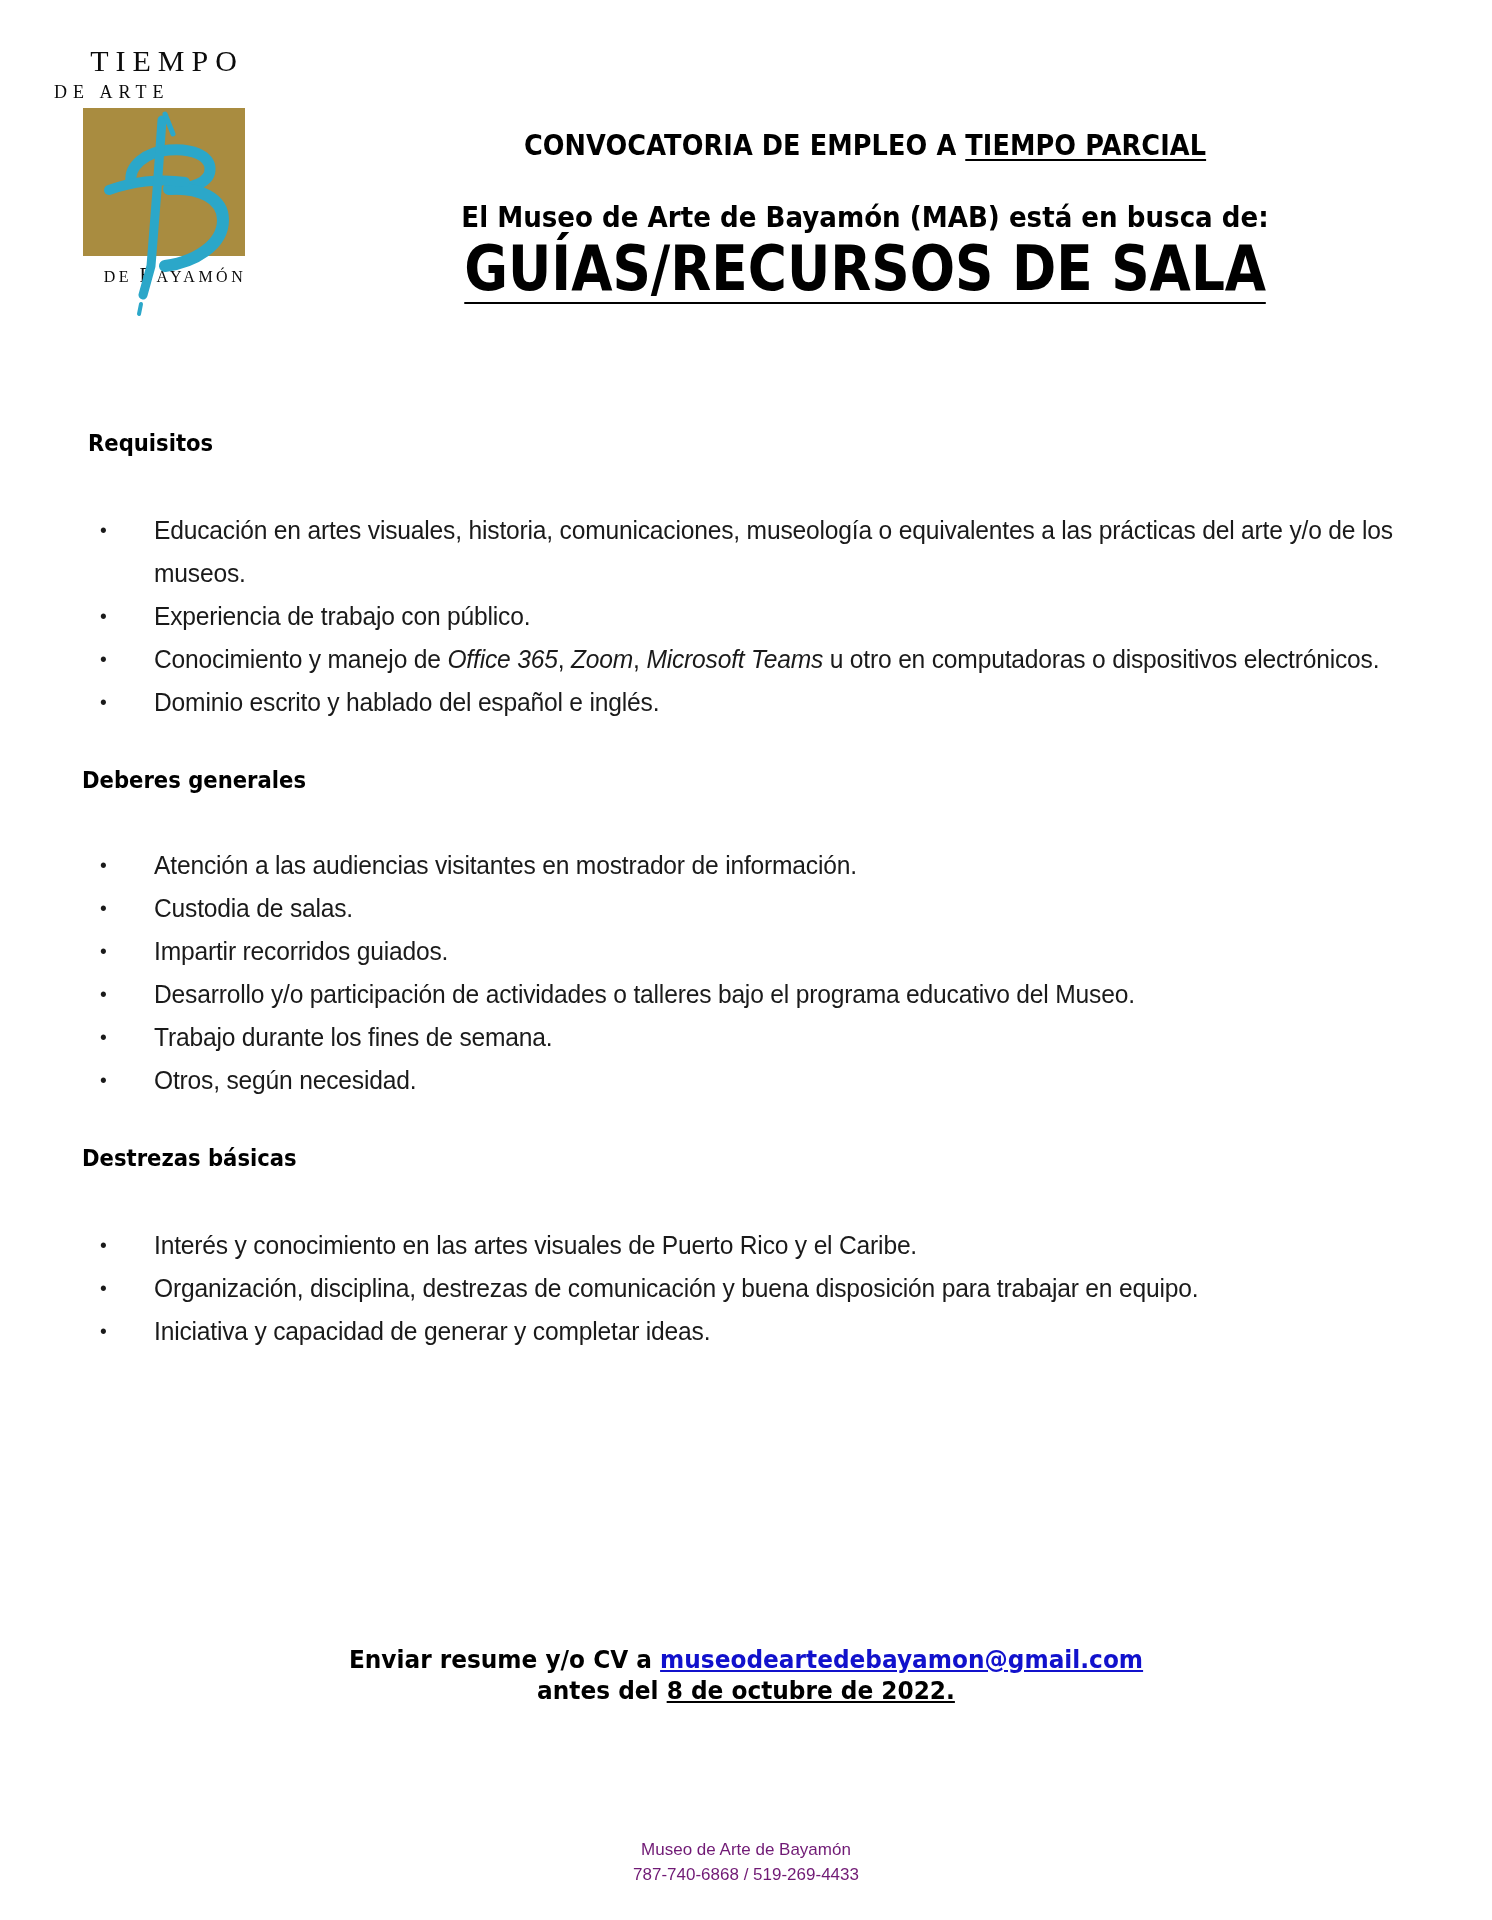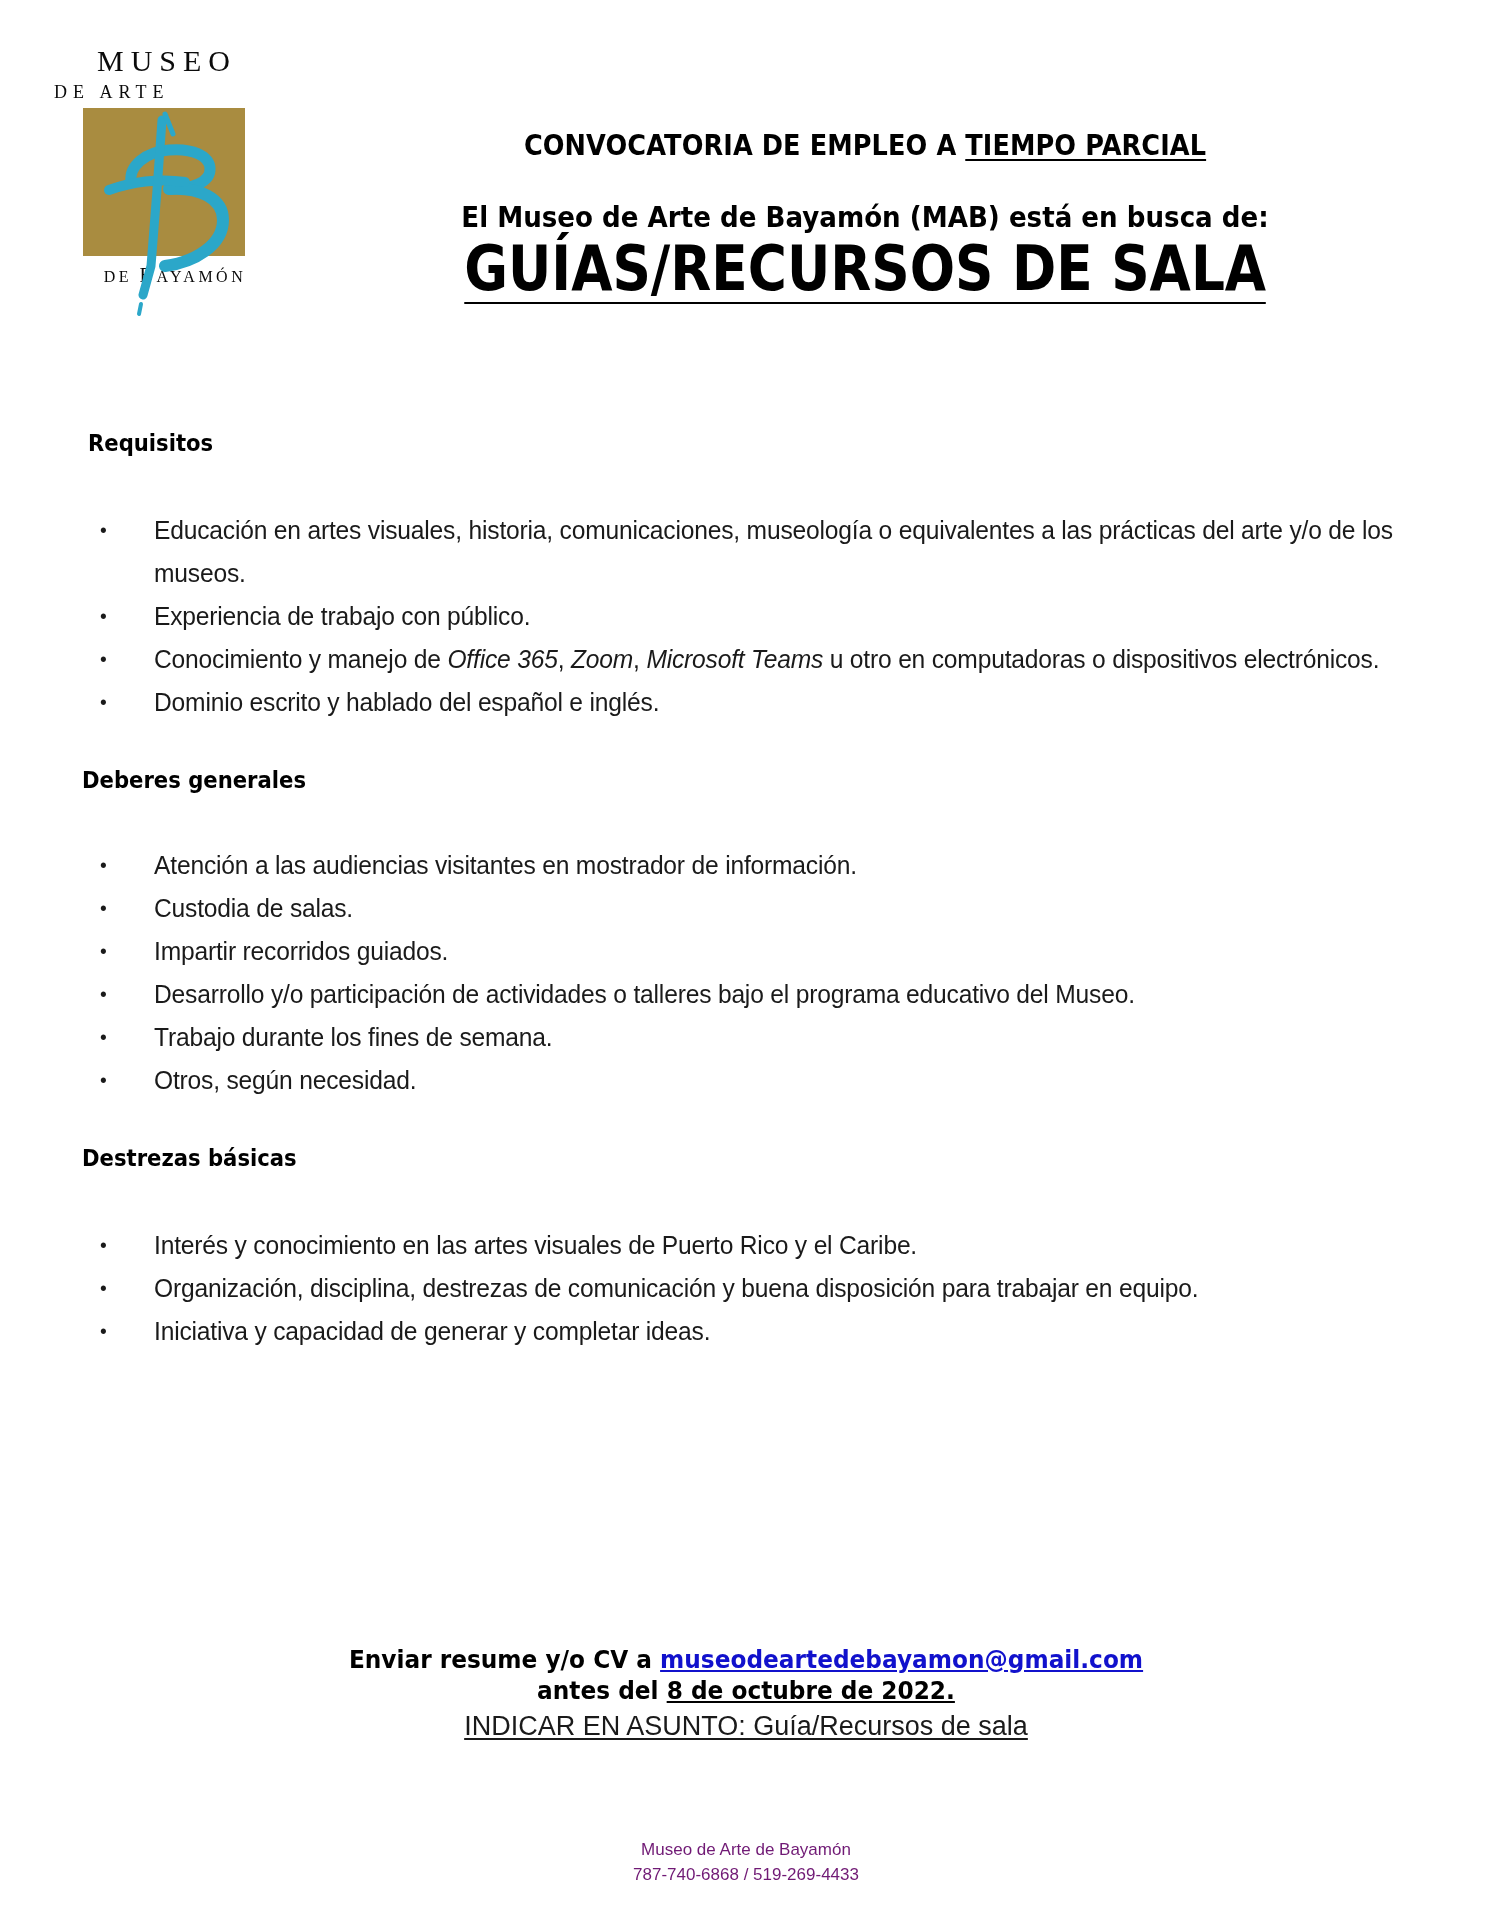--- a/index.html
+++ b/index.html
@@ -236,21 +236,21 @@
     line-height: 1.45;
     color: #701a75;
   }
 </style>
 </head>
 <body>
 
 <div class="page">
 
   <div class="logo-block">
-    <div class="logo-museo">MUSEO</div>
+    <div class="logo-museo">TIEMPO</div>
     <div class="logo-dearte">DE ARTE</div>
     <div class="logo-square">
       <svg width="200" height="200" viewBox="0 0 200 200">
         <g fill="none" stroke="#2ba7c9" stroke-linecap="round" stroke-linejoin="round">
           <path d="M62 92 C 60 76, 76 62, 100 60 C 124 58, 140 66, 141 78 C 142 92, 124 99, 100 99" stroke-width="11"></path>
           <path d="M100 99 C 130 97, 154 108, 154 130 C 154 155, 126 172, 96 176" stroke-width="12"></path>
           <path d="M40 100 C 62 92, 90 88, 116 92" stroke-width="10"></path>
           <path d="M93 30 L 88 100 L 82 176 L 74 205" stroke-width="9"></path>
           <path d="M96 24 L 104 44" stroke-width="5"></path>
           <path d="M72 214 L 70 224" stroke-width="4"></path>
@@ -299,21 +299,20 @@
         <li><span>Interés y conocimiento en las artes visuales de Puerto Rico y el Caribe.</span></li>
         <li><span>Organización, disciplina, destrezas de comunicación y buena disposición para trabajar en equipo.</span></li>
         <li><span>Iniciativa y capacidad de generar y completar ideas.</span></li>
       </ul>
 
   </div>
 
   <div class="foot">
     <div class="foot-l2"><span>Enviar resume y/o CV a </span><a class="mail" href="#">museodeartedebayamon@gmail.com</a></div>
     <div class="foot-l3"><span>antes del </span><span class="u">8 de octubre de 2022.</span></div>
-    <div class="foot-l4"><span class="u">INDICAR EN ASUNTO: Guía/Recursos de sala</span></div>
   </div>
 
   <div class="contact">
     <div>Museo de Arte de Bayamón</div>
     <div>787-740-6868 / 519-269-4433</div>
   </div>
 
 </div>
 
 </body></html>

